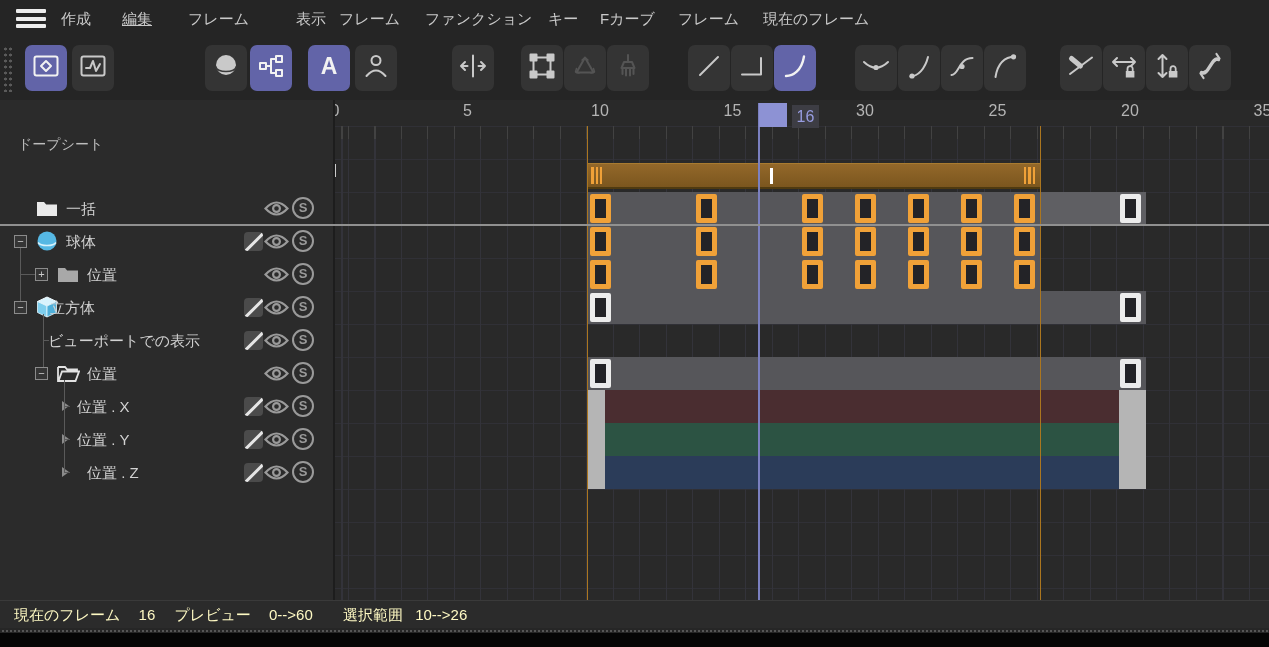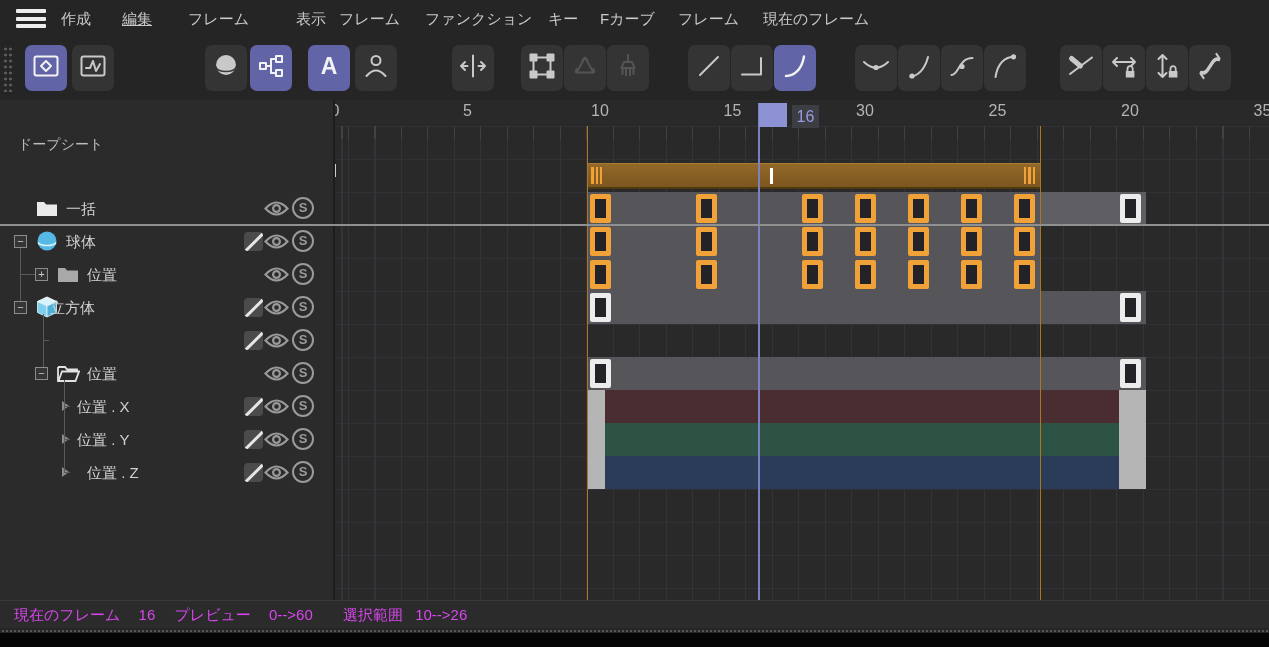--- a/index.html
+++ b/index.html
@@ -56,21 +56,21 @@
   .summarybar{position:absolute;top:63px;height:26px;background:linear-gradient(#93682a,#7b561e);
               border-top:1px solid #a87b30;border-bottom:2px solid #4f3a10;box-sizing:border-box;z-index:5;cursor:pointer;}
   .stripes{position:absolute;top:3px;width:12px;height:17px;
            background-image:repeating-linear-gradient(to right,#f0a138 0 2.5px,transparent 2.5px 4.5px);}
   .whitetick{position:absolute;top:68px;width:3px;height:16px;background:#ffffff;z-index:6;}
   .edge-dash{position:absolute;left:333px;top:164px;width:3px;height:13px;background:#cccccc;z-index:9;}
   .vsplit{position:absolute;left:333px;top:100px;width:2px;height:500px;background:#1d1d1d;z-index:10;}
   .brightline{position:absolute;left:0;top:224px;width:1269px;height:1.5px;background:#909090;z-index:20;}
   
   .statusbar{position:absolute;left:0;top:600px;width:1269px;height:27px;background:#2b2b2b;border-top:1px solid #3a3a3a;
-             font-size:15px;color:#d946ef;line-height:27px;white-space:nowrap;}
+             font-size:15px;color:#fef9c3;line-height:27px;white-space:nowrap;}
   .statusbar span{display:inline-block;}
   .dotstrip{position:absolute;left:0;top:628px;width:1269px;height:5px;background:#262626;
             background-image:radial-gradient(#565656 1px,transparent 1.1px);background-size:4px 4px;background-position:1px 1px;}
   .blackbar{position:absolute;left:0;top:633px;width:1269px;height:14px;background:#050505;}
 </style>
 </head>
 <body>
 
 <div id="app">
 
@@ -282,20 +282,21 @@
           <div class="toggle tog-edit" style="left:244px">
             <div></div>
           </div>
           <div class="toggle" style="left:264px;top:8px"><svg width="25" height="17" viewBox="0 0 25 17">
               <path d="M1.5 8.5 Q12.5 -3.5 23.5 8.5 Q12.5 20.5 1.5 8.5 Z" fill="none" stroke="#9a9a9a" stroke-width="2.2"></path>
               <circle cx="12.5" cy="8.5" r="3.4" fill="none" stroke="#9a9a9a" stroke-width="2.2"></circle>
             </svg></div>
           <div class="toggle tog-solo" style="left:292px">S</div>
         </div>
         <div class="tree-row" style="top: 224px;">
+          <div class="tree-label" style="left:48px">ビューポートでの表示</div>
           <div class="toggle tog-edit" style="left:244px">
             <div></div>
           </div>
           <div class="toggle" style="left:264px;top:8px"><svg width="25" height="17" viewBox="0 0 25 17">
               <path d="M1.5 8.5 Q12.5 -3.5 23.5 8.5 Q12.5 20.5 1.5 8.5 Z" fill="none" stroke="#9a9a9a" stroke-width="2.2"></path>
               <circle cx="12.5" cy="8.5" r="3.4" fill="none" stroke="#9a9a9a" stroke-width="2.2"></circle>
             </svg></div>
           <div class="toggle tog-solo" style="left:292px">S</div>
         </div>
         <div class="tree-row" style="top: 257px;">

